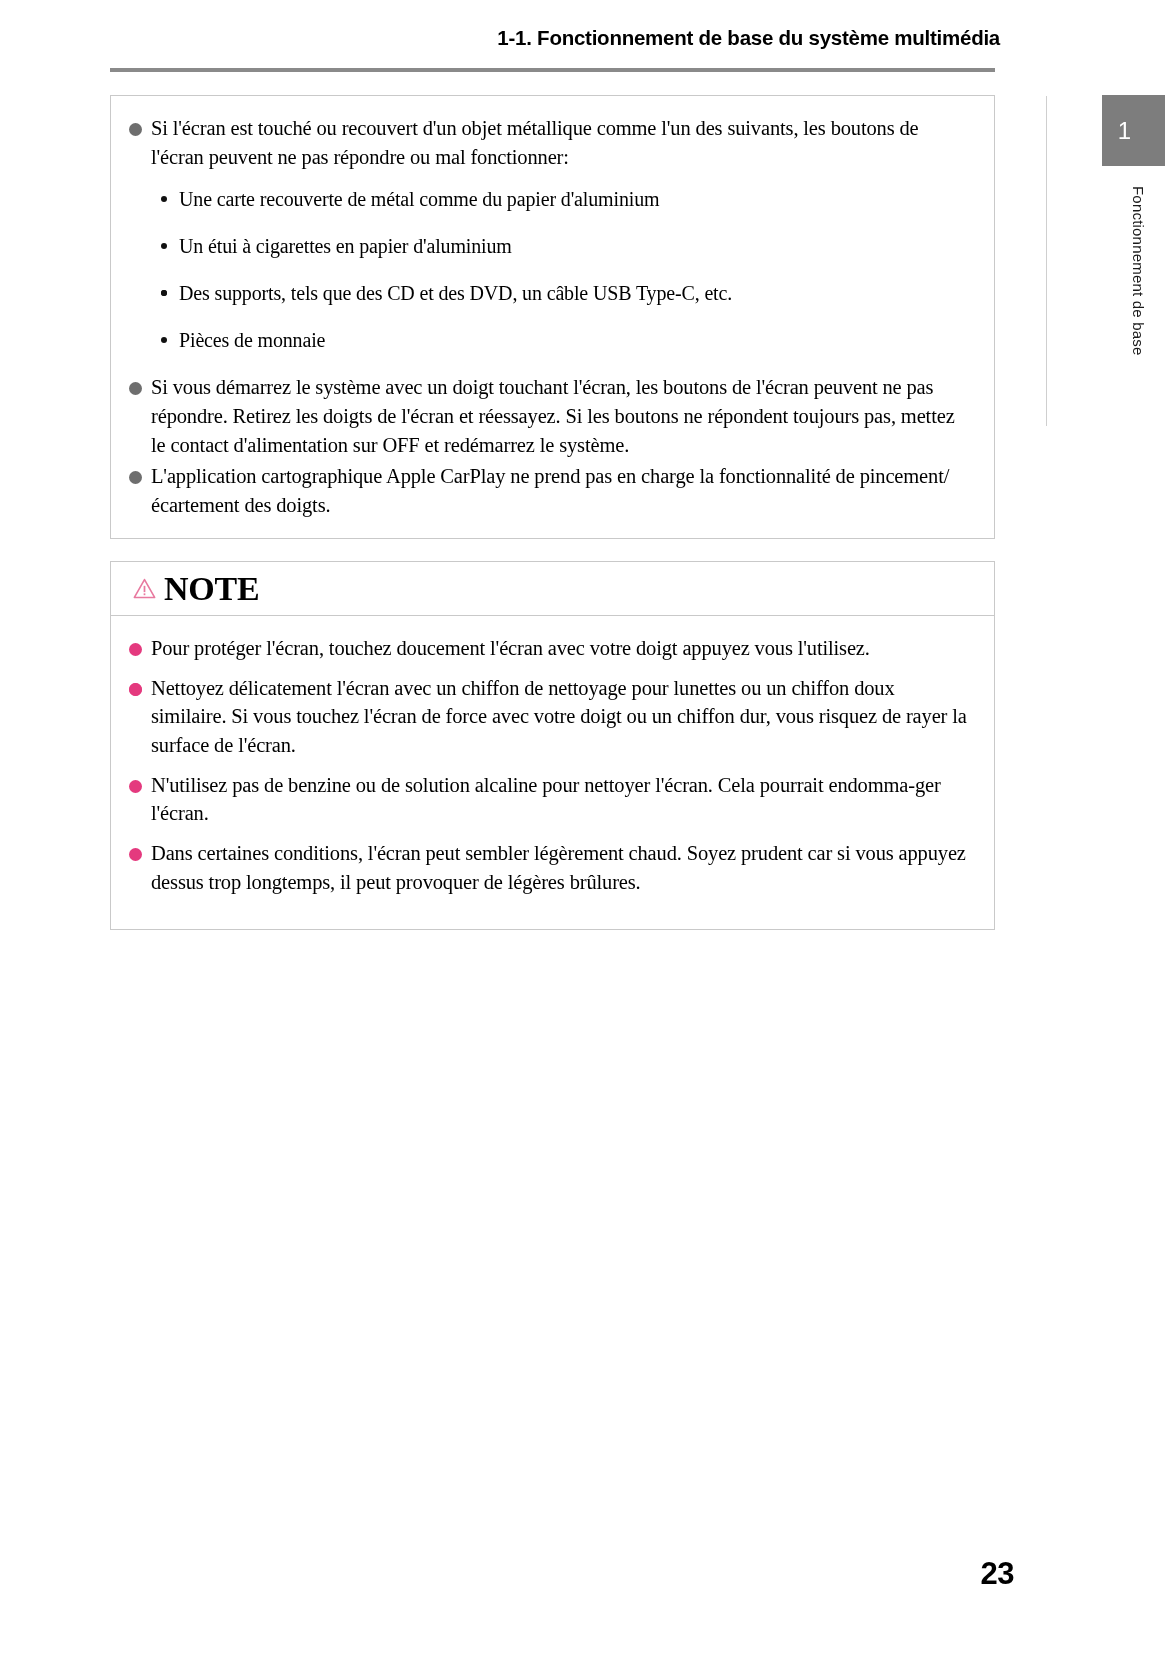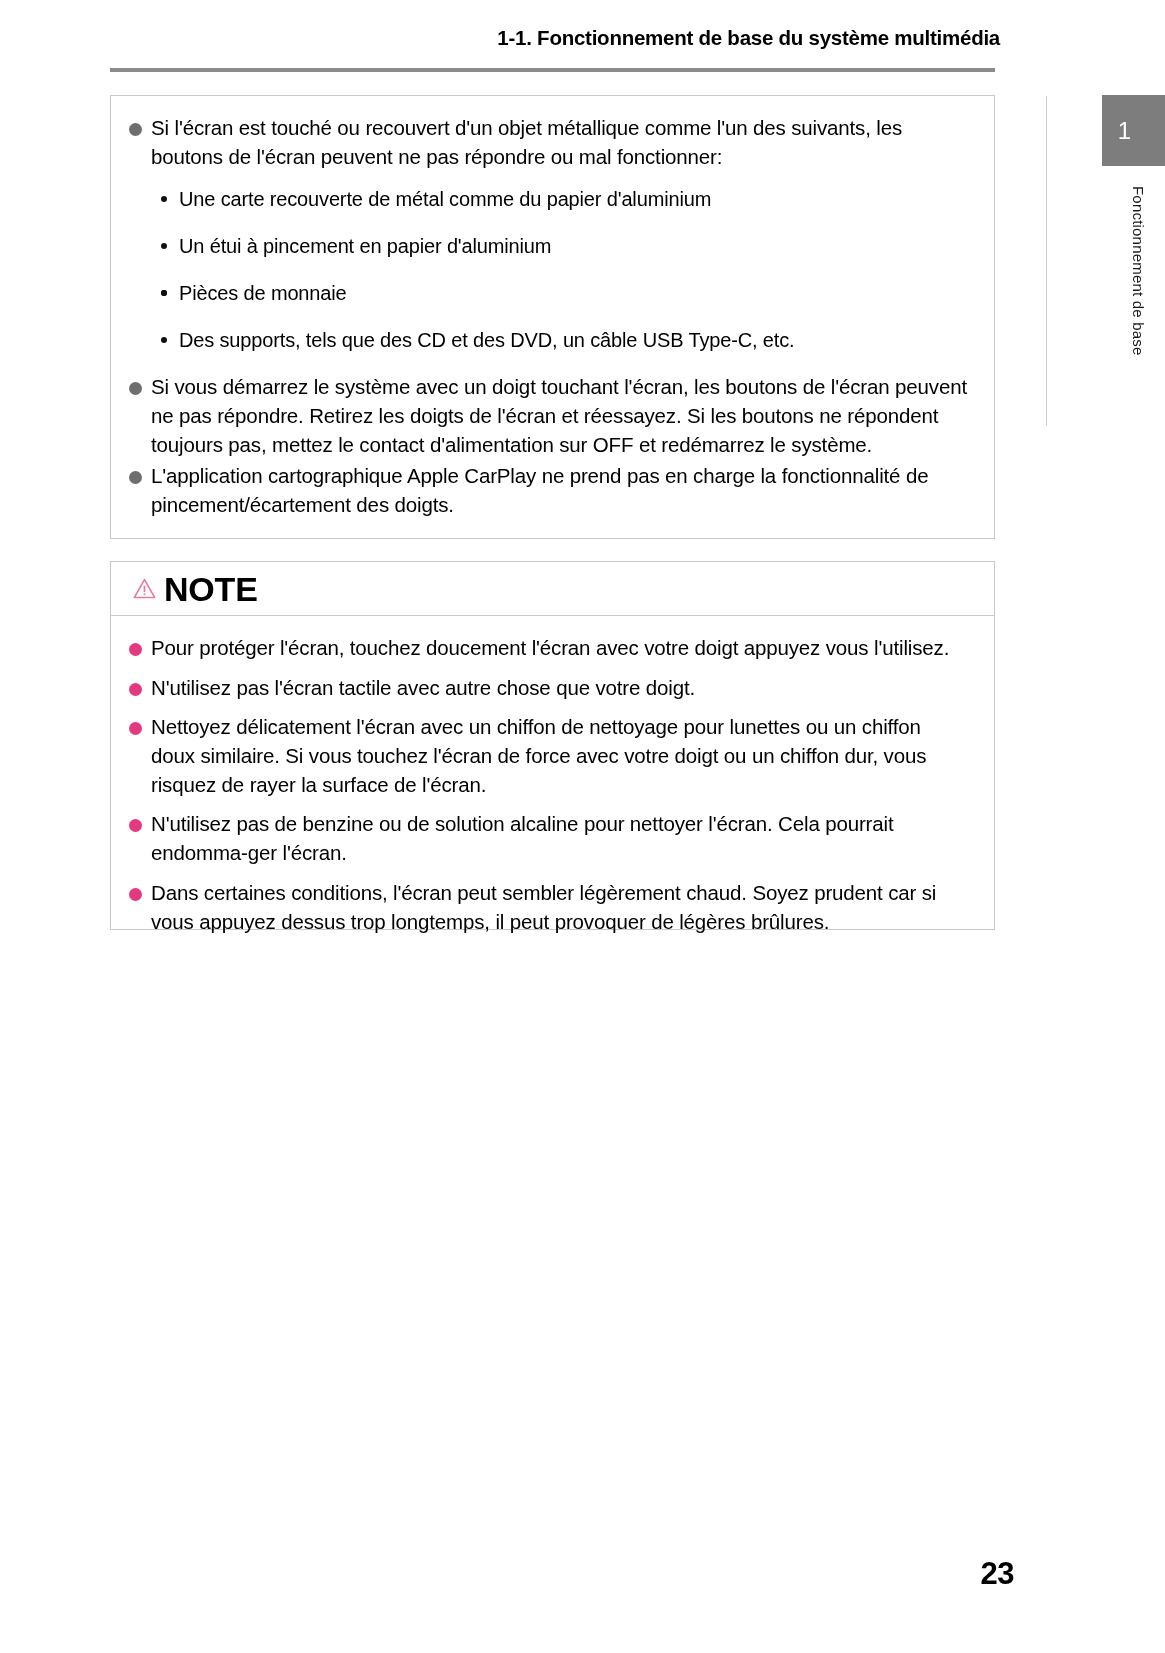--- a/index.html
+++ b/index.html
@@ -89,20 +89,21 @@
     letter-spacing: 0.2px;
     white-space: nowrap;
   }
 
   
   .box {
     position: absolute;
     border: 1px solid #c9c9c9;
     background: #ffffff;
     box-sizing: border-box;
+    font-family: Liberation Serif, serif;
   }
   #box-caution {
     left: 110px;
     top: 95px;
     width: 885px;
     height: 444px;
   }
   #box-note {
     left: 110px;
     top: 561px;
@@ -232,32 +233,32 @@
       <li class="item">
         <span class="dot dot-gray"></span>
         <span>Si l'écran est touché ou recouvert d'un objet métallique comme l'un des suivants, les boutons de l'écran peuvent ne pas répondre ou mal fonctionner:</span>
         <ul class="sublist">
           <li class="subitem">
             <span class="sdot"></span>
             <span>Une carte recouverte de métal comme du papier d'aluminium</span>
           </li>
           <li class="subitem">
             <span class="sdot"></span>
-            <span>Un étui à pincement en papier d'aluminium</span>
-          </li>
-          <li class="subitem">
-            <span class="sdot"></span>
+            <span>Un étui à cigarettes en papier d'aluminium</span>
+          </li>
+          <li class="subitem">
+            <span class="sdot"></span>
+          </li>
+          <li class="subitem">
+            <span class="sdot"></span>
+            <span>Des supports, tels que des CD et des DVD, un câble USB Type-C, etc.</span>
           </li>
           <li class="subitem">
             <span class="sdot"></span>
             <span>Pièces de monnaie</span>
-          </li>
-          <li class="subitem">
-            <span class="sdot"></span>
-            <span>Des supports, tels que des CD et des DVD, un câble USB Type-C, etc.</span>
           </li>
         </ul>
       </li>
 
       <li class="item">
         <span class="dot dot-gray"></span>
         <span>Si vous démarrez le système avec un doigt touchant l'écran, les boutons de l'écran peuvent ne pas répondre. Retirez les doigts de l'écran et réessayez. Si les boutons ne répondent toujours pas, mettez le contact d'alimentation sur OFF et redémarrez le système.</span>
       </li>
 
       <li class="item">
@@ -278,21 +279,20 @@
       <span class="note-title">NOTE</span>
     </div>
 
     <ul class="list" id="list-note">
       <li class="item">
         <span class="dot dot-pink"></span>
         <span>Pour protéger l'écran, touchez doucement l'écran avec votre doigt appuyez vous l'utilisez.</span>
       </li>
       <li class="item">
         <span class="dot dot-pink"></span>
-        <span>N'utilisez pas l'écran tactile avec autre chose que votre doigt.</span>
       </li>
       <li class="item">
         <span class="dot dot-pink"></span>
         <span>Nettoyez délicatement l'écran avec un chiffon de nettoyage pour lunettes ou un chiffon doux similaire. Si vous touchez l'écran de force avec votre doigt ou un chiffon dur, vous risquez de rayer la surface de l'écran.</span>
       </li>
       <li class="item">
         <span class="dot dot-pink"></span>
         <span>N'utilisez pas de benzine ou de solution alcaline pour nettoyer l'écran. Cela pourrait endomma-ger l'écran.</span>
       </li>
       <li class="item">

